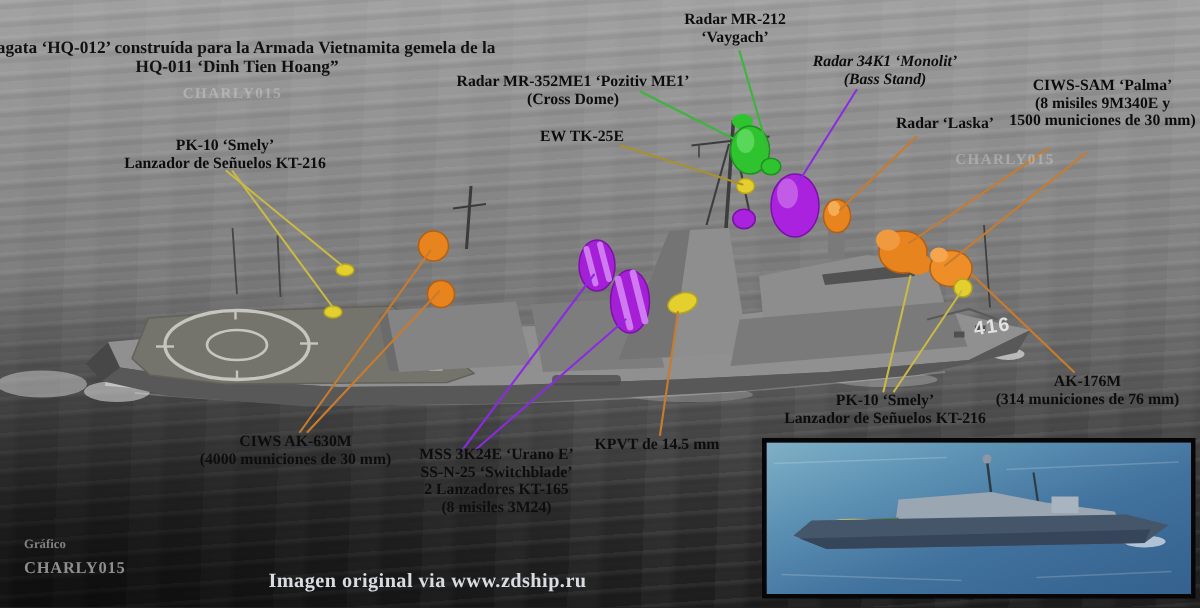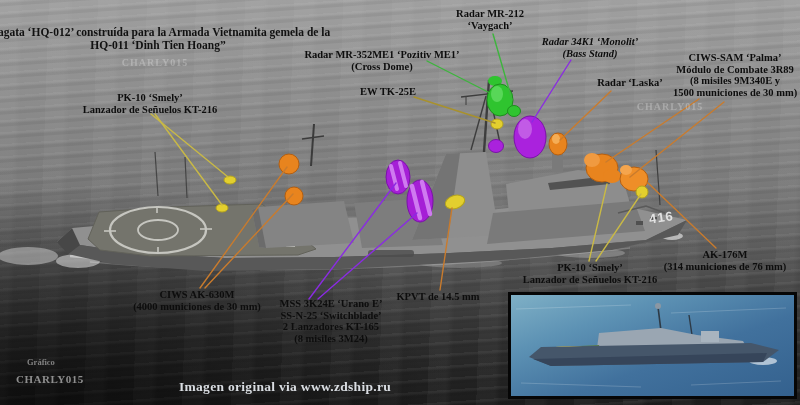--- a/index.html
+++ b/index.html
@@ -18,21 +18,21 @@
   #title{position:absolute;left:160px;top:4px;transform:translateX(-50%);
          font-weight:bold;font-size:17.5px;color:#0a0a0a;text-decoration:underline;white-space:nowrap;}
   #subtitle{position:absolute;left:158px;top:26px;transform:translateX(-50%);
          font-weight:bold;font-size:11.5px;line-height:1.15;color:#111;text-align:center;white-space:nowrap;}
   #subtitle span{display:block;}
   .watermark{position:absolute;transform:translateX(-50%);font-weight:bold;font-size:10px;
          letter-spacing:1px;color:rgba(255,255,255,.26);white-space:nowrap;}
   #credit{position:absolute;left:285px;top:379px;transform:translateX(-50%);
          font-weight:bold;font-size:13.5px;color:#d9dde2;white-space:nowrap;letter-spacing:.3px;}
   #author{position:absolute;left:16px;top:358px;color:#9c9c9c;font-weight:bold;line-height:1;}
-  #author .role{display:block;font-size:8.5px;margin-left:11px;opacity:.8;}
+  #author .role{display:block;font-size:8.5px;margin-left:0;opacity:.8;}
   #author .name{display:block;font-size:11px;margin-top:7px;letter-spacing:.5px;opacity:.9;}
   #inset{position:absolute;left:508px;top:292px;width:283px;height:101px;
          border:3px solid #060606;background:linear-gradient(160deg,#7fb0c6 0%,#5d92b4 28%,#41719d 60%,#34618e 100%);}
   svg{position:absolute;left:0;top:0;}
 </style>
 </head>
 <body>
 
 <div id="canvas">
 
@@ -185,21 +185,20 @@
   <div class="lbl" style="left:382px;top:37px;margin-top:12px;">
     <span>Radar MR-352ME1 ‘Pozitiv ME1’</span>
     <span>(Cross Dome)</span>
   </div>
   <div class="lbl" style="left:590px;top:36px;font-style:italic;">
     <span>Radar 34K1 ‘Monolit’</span>
     <span>(Bass Stand)</span>
   </div>
   <div class="lbl" style="left:735px;top:52px;">
     <span>CIWS-SAM ‘Palma’</span>
-    <span>Módulo de Combate 3R89</span>
     <span>(8 misiles 9M340E y</span>
     <span>1500 municiones de 30 mm)</span>
   </div>
   <div class="lbl" style="left:630px;top:77px;">
     <span>Radar ‘Laska’</span>
   </div>
   <div class="lbl" style="left:388px;top:86px;">
     <span>EW TK-25E</span>
   </div>
   <div class="lbl" style="left:150px;top:92px;">

